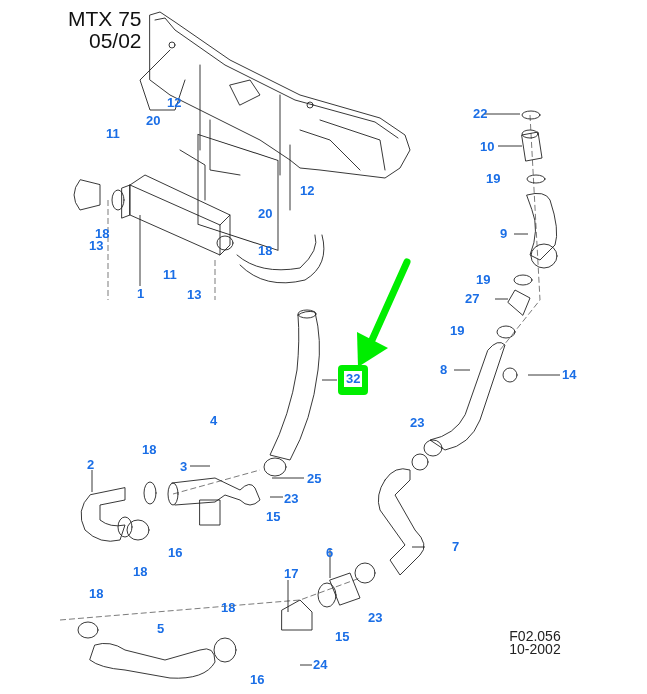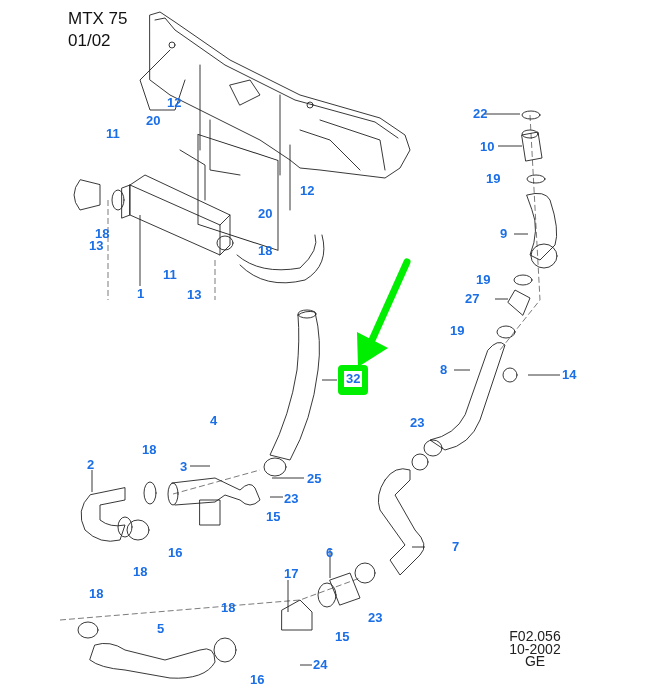--- a/index.html
+++ b/index.html
@@ -1,18 +1,18 @@
 <!DOCTYPE html>
 <html><head>
 <meta charset="utf-8">
 <style>
   html, body { margin:0; padding:0; background:#ffffff; }
   body { width:647px; height:694px; position:relative; overflow:hidden; font-family:"Liberation Sans", sans-serif; }
   #diagram { position:absolute; left:0; top:0; width:647px; height:694px; }
-  .title { position:absolute; left:68px; top:8px; font-size:17px; line-height:22px; color:#111; font-family:"Liberation Sans", sans-serif; }
+  .title { position:absolute; left:68px; top:8px; font-size:21px; line-height:22px; color:#111; font-family:"Liberation Sans", sans-serif;text-align:right; }
   .meta { position:absolute; left:455px; top:630px; width:160px; text-align:center; font-size:14px; line-height:12.6px; color:#222; font-family:"Liberation Sans", sans-serif; }
   .meta div { white-space:nowrap; }
   .callout { position:absolute; font-family:"Liberation Sans", sans-serif; font-weight:bold; font-size:13px; color:#1a6ee6; line-height:14px; cursor:pointer; }
   .hl-box { position:absolute; left:338px; top:365px; width:30px; height:30px; background:#00ee00; border-radius:4px; }
   .hl-inner { position:absolute; left:344px; top:371px; width:18px; height:16px; background:#fff; }
 </style>
 </head>
 <body>
 
 <svg id="diagram" viewBox="0 0 647 694" xmlns="http://www.w3.org/2000/svg">
@@ -121,26 +121,25 @@
 <div class="hl-inner"></div>
 <svg style="position:absolute;left:0;top:0;width:647px;height:694px;pointer-events:none" xmlns="http://www.w3.org/2000/svg">
   <g>
     <line x1="407" y1="262" x2="372" y2="340" stroke="#00ee00" stroke-width="7" stroke-linecap="round"></line>
     <polygon points="357,332 388,348 358,367" fill="#00ee00"></polygon>
   </g>
 </svg>
 
 <div class="title">
   <div>MTX 75</div>
-  <div>01/02</div>
+  <div>05/02</div>
 </div>
 <div class="meta">
   <div>F02.056</div>
   <div>10-2002</div>
-  <div>GE</div>
 </div>
 
 <span class="callout" style="left:137px;top:287px">1</span>
 <span class="callout" style="left:87px;top:458px">2</span>
 <span class="callout" style="left:180px;top:460px">3</span>
 <span class="callout" style="left:210px;top:414px">4</span>
 <span class="callout" style="left:157px;top:622px">5</span>
 <span class="callout" style="left:326px;top:546px">6</span>
 <span class="callout" style="left:452px;top:540px">7</span>
 <span class="callout" style="left:440px;top:363px">8</span>

